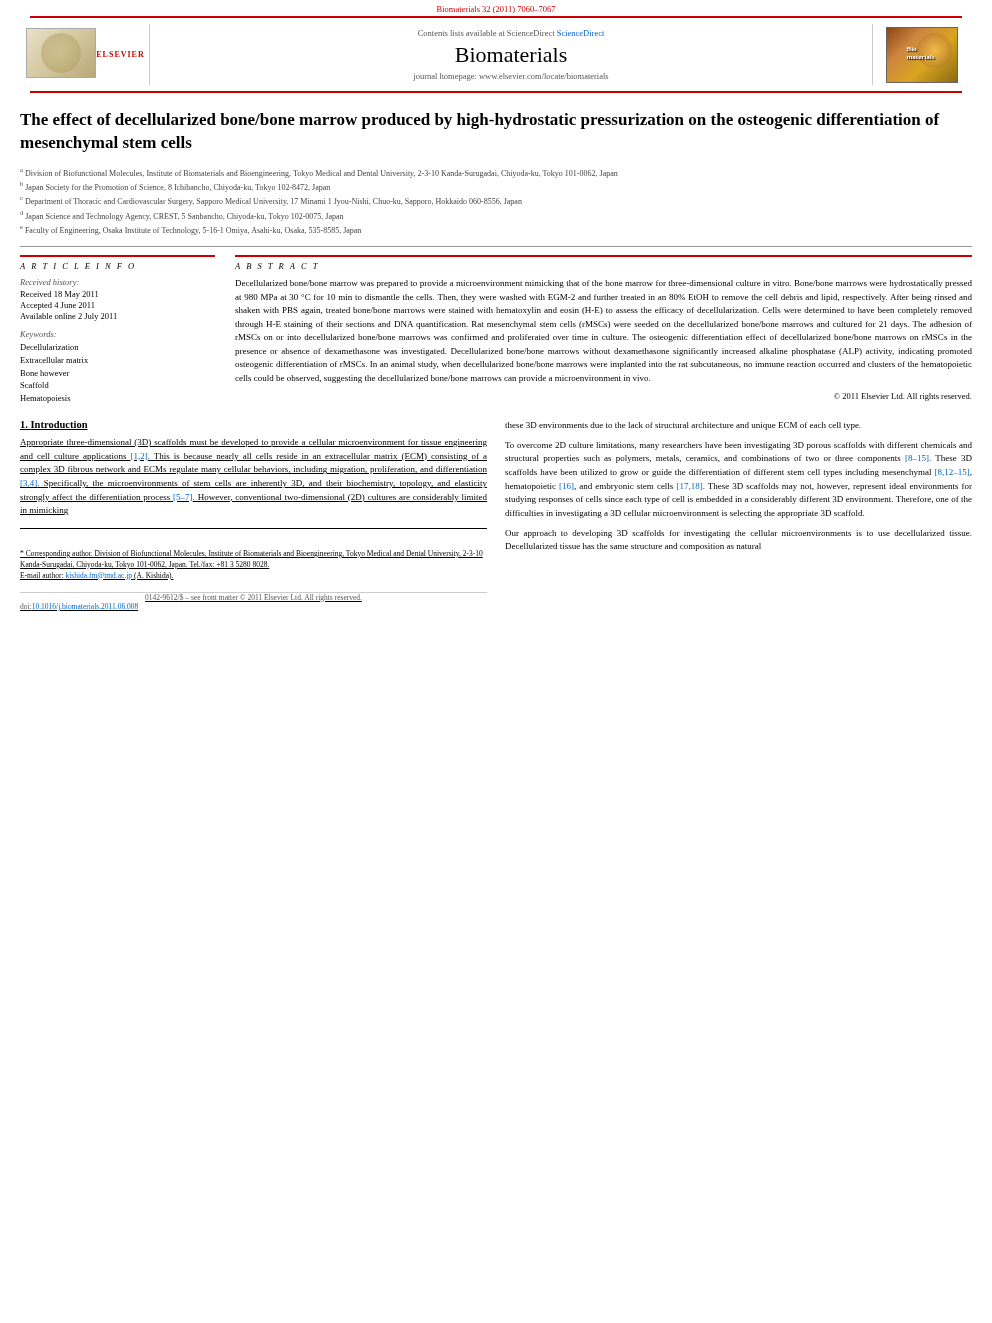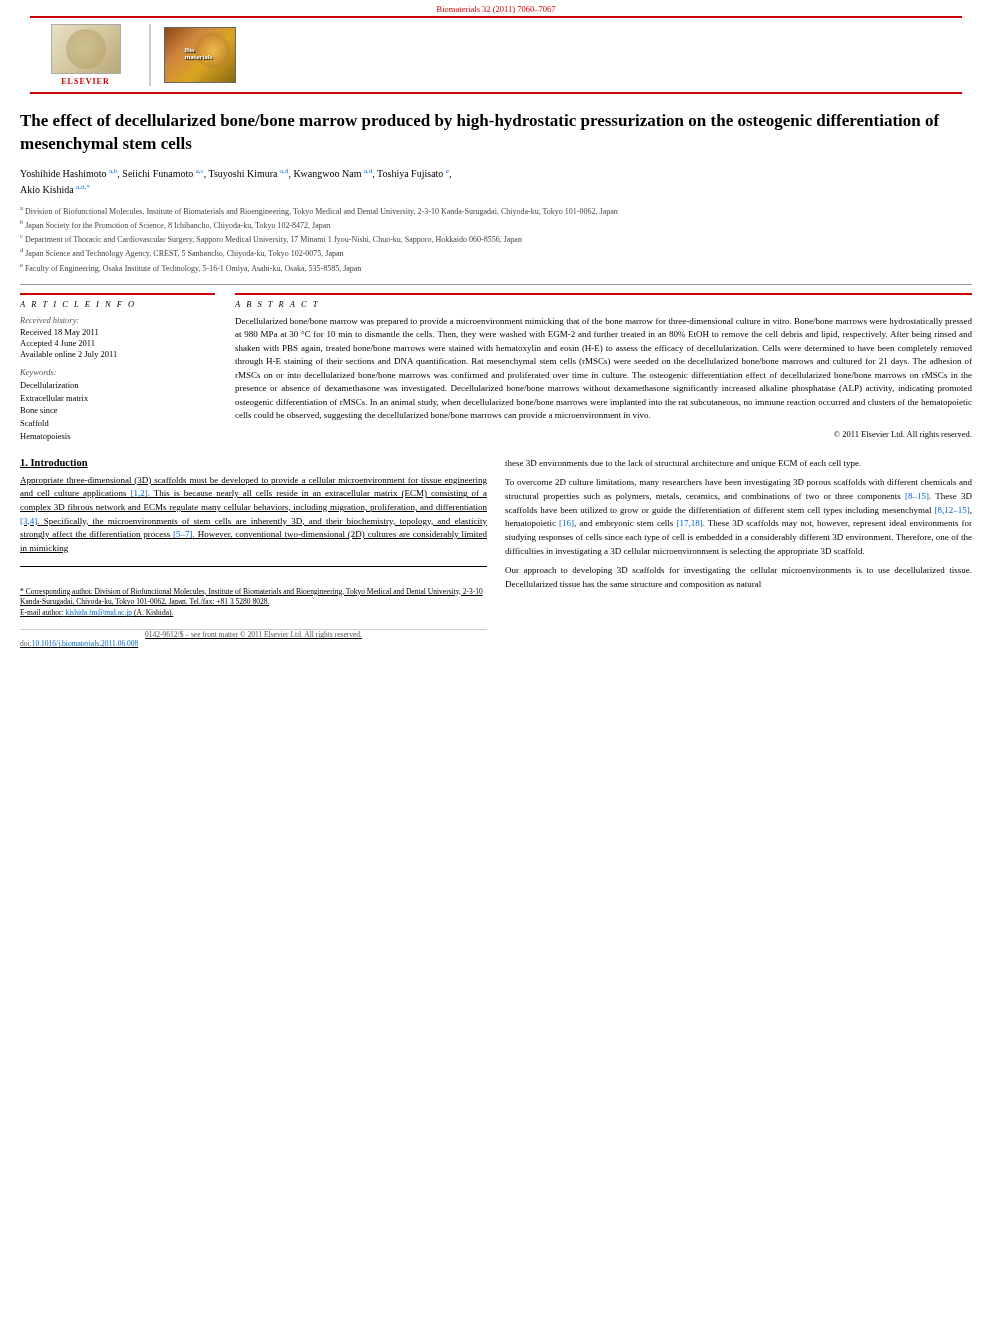--- a/index.html
+++ b/index.html
@@ -32,21 +32,20 @@
     .journal-header-left {
       width: 120px;
       display: flex;
       align-items: center;
       justify-content: center;
       border-right: 1px solid #ccc;
       padding-right: 8px;
     }
     .elsevier-logo {
       display: flex;
-      flex-direction: column;
       align-items: center;
     }
     .elsevier-logo .logo-box {
       width: 70px;
       height: 50px;
       background: linear-gradient(135deg, #e8e0c8 0%, #d4c8a0 50%, #b8a878 100%);
       border: 1px solid #aaa;
       display: flex;
       align-items: center;
       justify-content: center;
@@ -332,35 +331,41 @@
   <span>Biomaterials 32 (2011) 7060–7067</span>
 </div>
 
 <div class="journal-header">
   <div class="journal-header-left">
     <div class="elsevier-logo">
       <div class="logo-box"></div>
       <div class="elsevier-name">ELSEVIER</div>
     </div>
   </div>
+  <div class="journal-header-center">
+    <div class="sciencedirect-line">
+      <span>Contents lists available at ScienceDirect</span>
+      <a href="#">ScienceDirect</a>
+    </div>
+    <div class="journal-title-main">Biomaterials</div>
+    <div class="journal-homepage">
+      <span>journal homepage: www.elsevier.com/locate/biomaterials</span>
+    </div>
+  </div>
   <div class="journal-header-right">
     <div class="biomaterials-logo">
       <div class="biomaterials-logo-text">Bio<br>materials</div>
     </div>
   </div>
 </div>
 
 <div class="article-content">
 
   <div class="article-title">The effect of decellularized bone/bone marrow produced by high-hydrostatic pressurization on the osteogenic differentiation of mesenchymal stem cells</div>
 
-  <div class="authors">
-    <span>Yoshihide Hashimoto <sup>a,b</sup>, Seiichi Funamoto <sup>a,c</sup>, Tsuyoshi Kimura <sup>a,d</sup>, Kwangwoo Nam <sup>a,d</sup>, Toshiya Fujisato <sup>e</sup>,</span><br>
-    <span>Akio Kishida <sup>a,d,*</sup></span>
-  </div>
 
   <div class="affiliations">
     <div><sup>a</sup> Division of Biofunctional Molecules, Institute of Biomaterials and Bioengineering, Tokyo Medical and Dental University, 2-3-10 Kanda-Surugadai, Chiyoda-ku, Tokyo 101-0062, Japan</div>
     <div><sup>b</sup> Japan Society for the Promotion of Science, 8 Ichibancho, Chiyoda-ku, Tokyo 102-8472, Japan</div>
     <div><sup>c</sup> Department of Thoracic and Cardiovascular Surgery, Sapporo Medical University, 17 Minami 1 Jyou-Nishi, Chuo-ku, Sapporo, Hokkaido 060-8556, Japan</div>
     <div><sup>d</sup> Japan Science and Technology Agency, CREST, 5 Sanbancho, Chiyoda-ku, Tokyo 102-0075, Japan</div>
     <div><sup>e</sup> Faculty of Engineering, Osaka Institute of Technology, 5-16-1 Omiya, Asahi-ku, Osaka, 535-8585, Japan</div>
   </div>
 
   <hr class="horizontal-rule">
@@ -375,21 +380,21 @@
           <div class="info-label">Received history:</div>
           <div class="date-item">Received 18 May 2011</div>
           <div class="date-item">Accepted 4 June 2011</div>
           <div class="date-item">Available online 2 July 2011</div>
         </div>
 
         <div class="keywords-section">
           <div class="info-label">Keywords:</div>
           <div class="keyword-item">Decellularization</div>
           <div class="keyword-item">Extracellular matrix</div>
-          <div class="keyword-item">Bone since</div>
+          <div class="keyword-item">Bone however</div>
           <div class="keyword-item">Scaffold</div>
           <div class="keyword-item">Hematopoiesis</div>
         </div>
       </div>
     </div>
 
     <div class="right-col">
       <div class="abstract-section">
         <div class="abstract-heading">A B S T R A C T</div>
         <div class="abstract-text">Decellularized bone/bone marrow was prepared to provide a microenvironment mimicking that of the bone marrow for three-dimensional culture in vitro. Bone/bone marrows were hydrostatically pressed at 980 MPa at 30 °C for 10 min to dismantle the cells. Then, they were washed with EGM-2 and further treated in an 80% EtOH to remove the cell debris and lipid, respectively. After being rinsed and shaken with PBS again, treated bone/bone marrows were stained with hematoxylin and eosin (H-E) to assess the efficacy of decellularization. Cells were determined to have been completely removed through H-E staining of their sections and DNA quantification. Rat mesenchymal stem cells (rMSCs) were seeded on the decellularized bone/bone marrows and cultured for 21 days. The adhesion of rMSCs on or into decellularized bone/bone marrows was confirmed and proliferated over time in culture. The osteogenic differentiation effect of decellularized bone/bone marrows on rMSCs in the presence or absence of dexamethasone was investigated. Decellularized bone/bone marrows without dexamethasone significantly increased alkaline phosphatase (ALP) activity, indicating promoted osteogenic differentiation of rMSCs. In an animal study, when decellularized bone/bone marrows were implanted into the rat subcutaneous, no immune reaction occurred and clusters of the hematopoietic cells could be observed, suggesting the decellularized bone/bone marrows can provide a microenvironment in vivo.</div>

